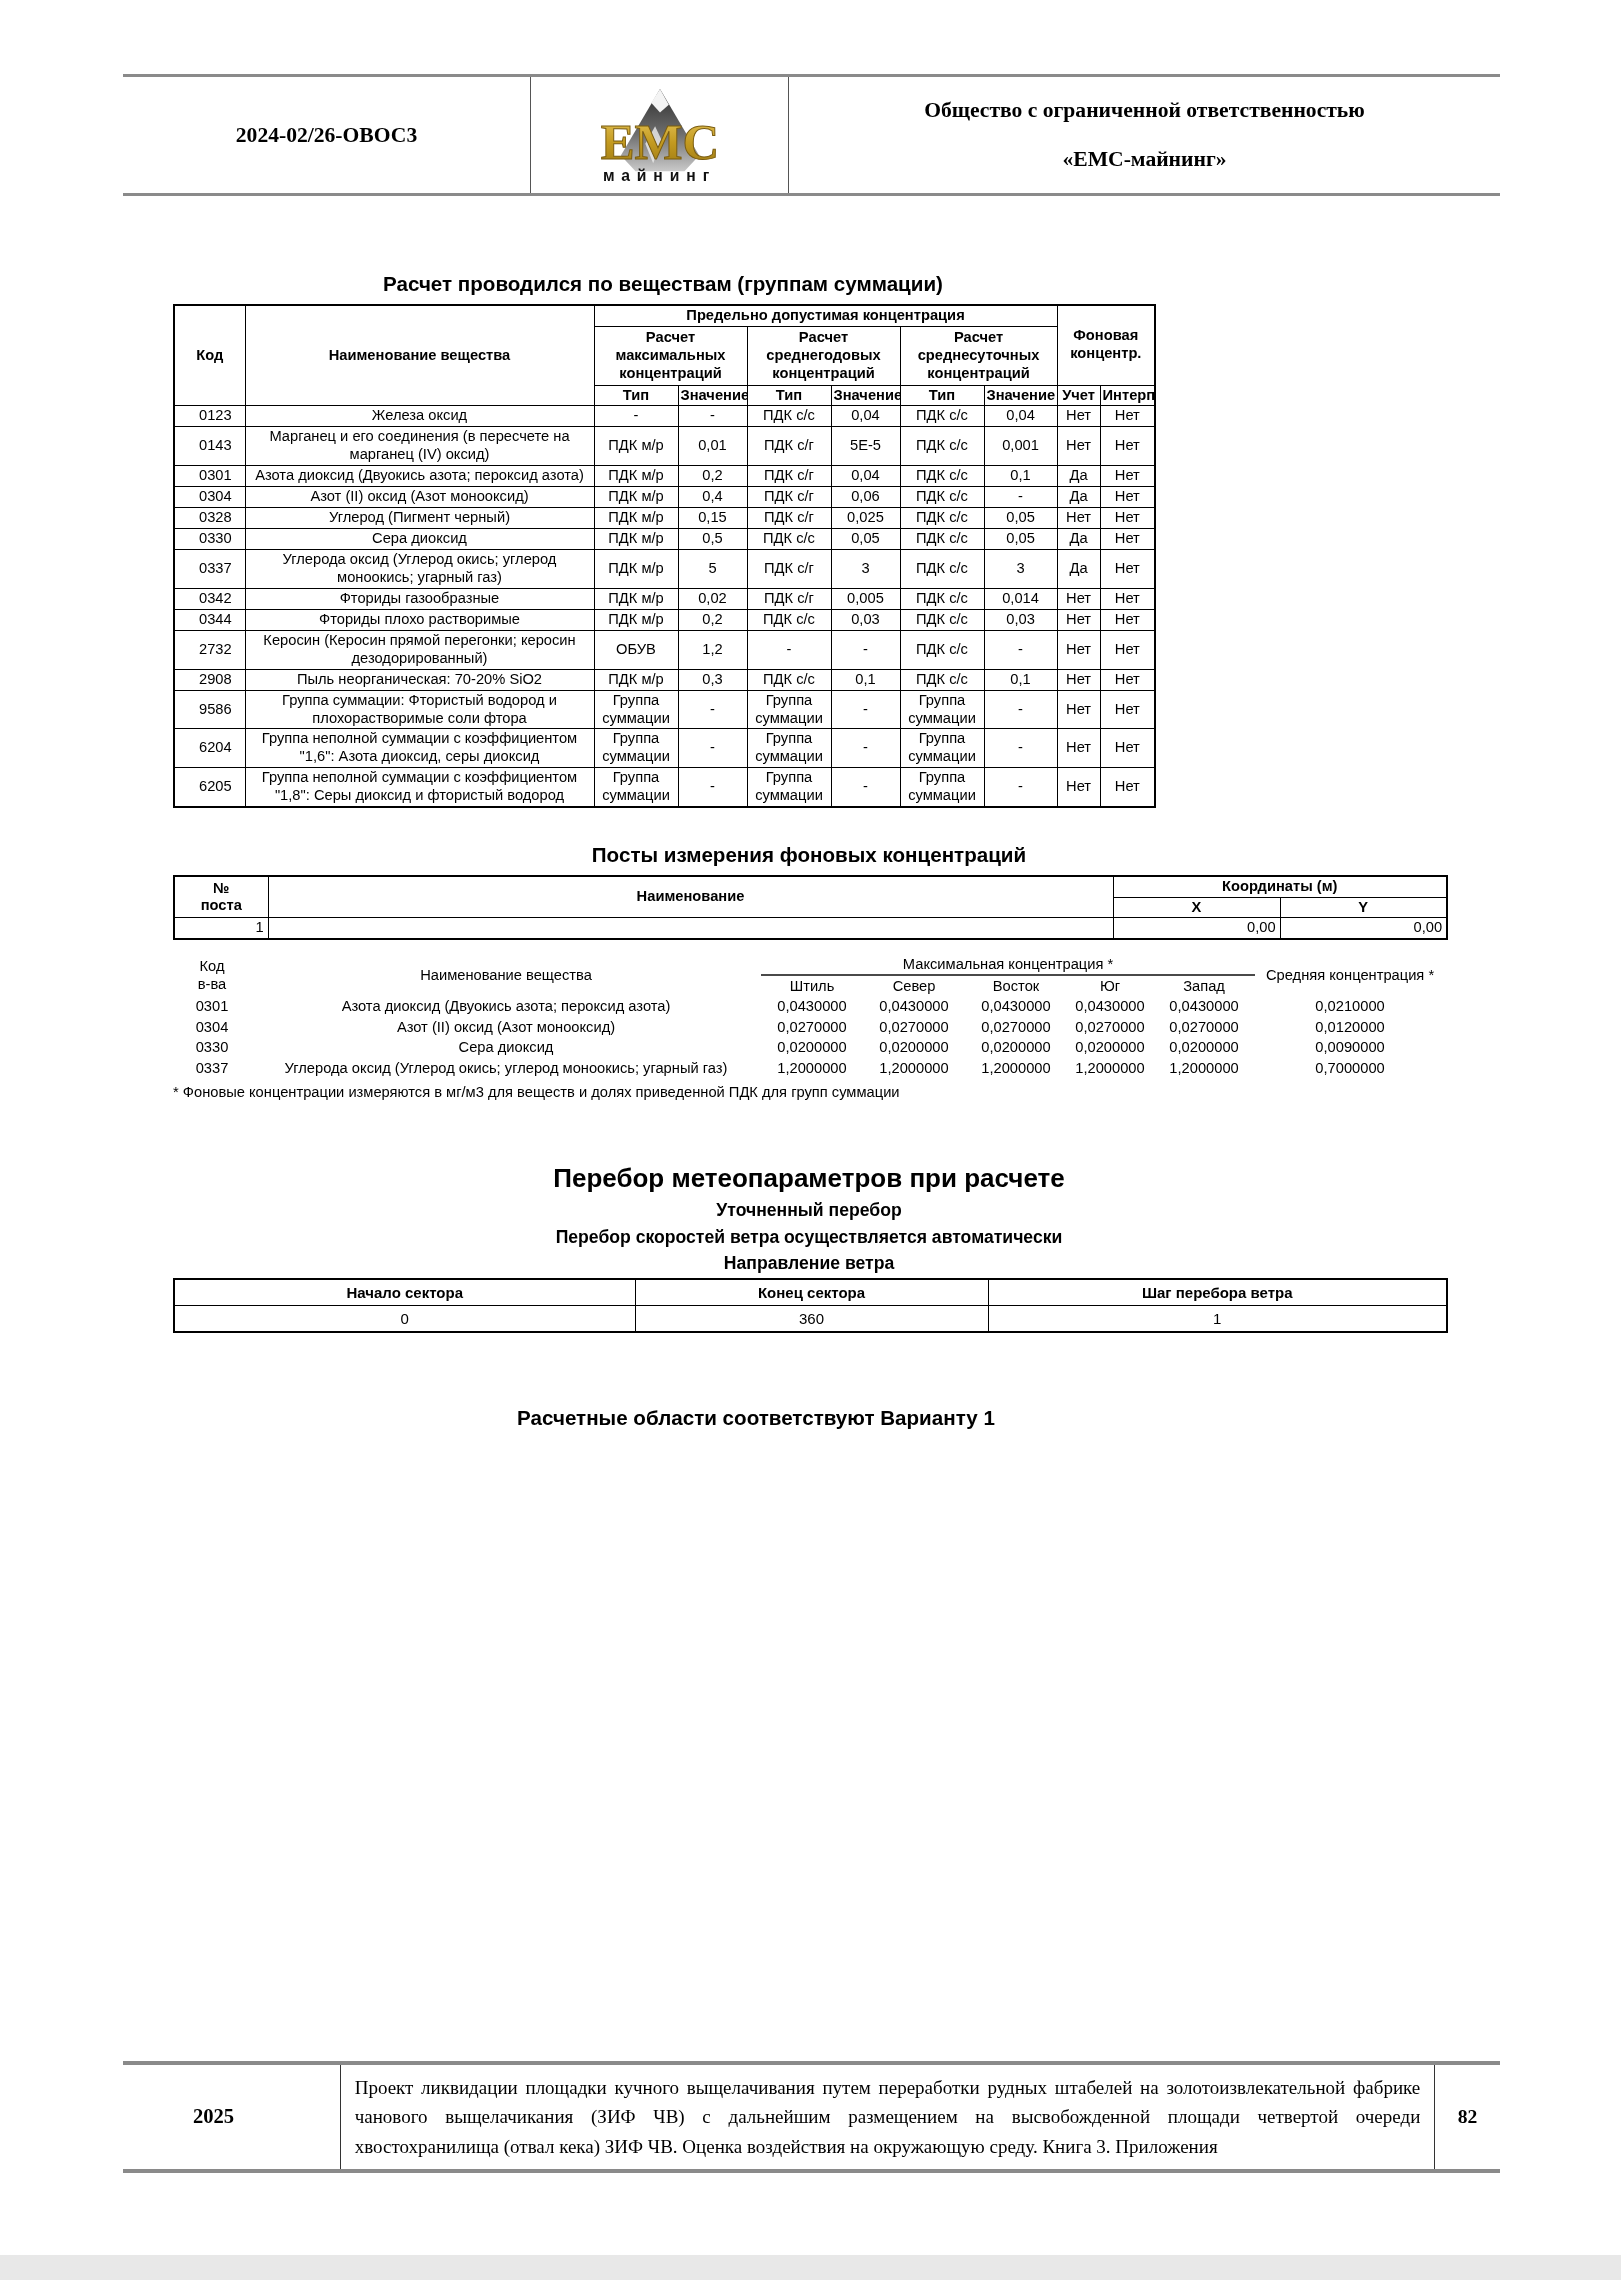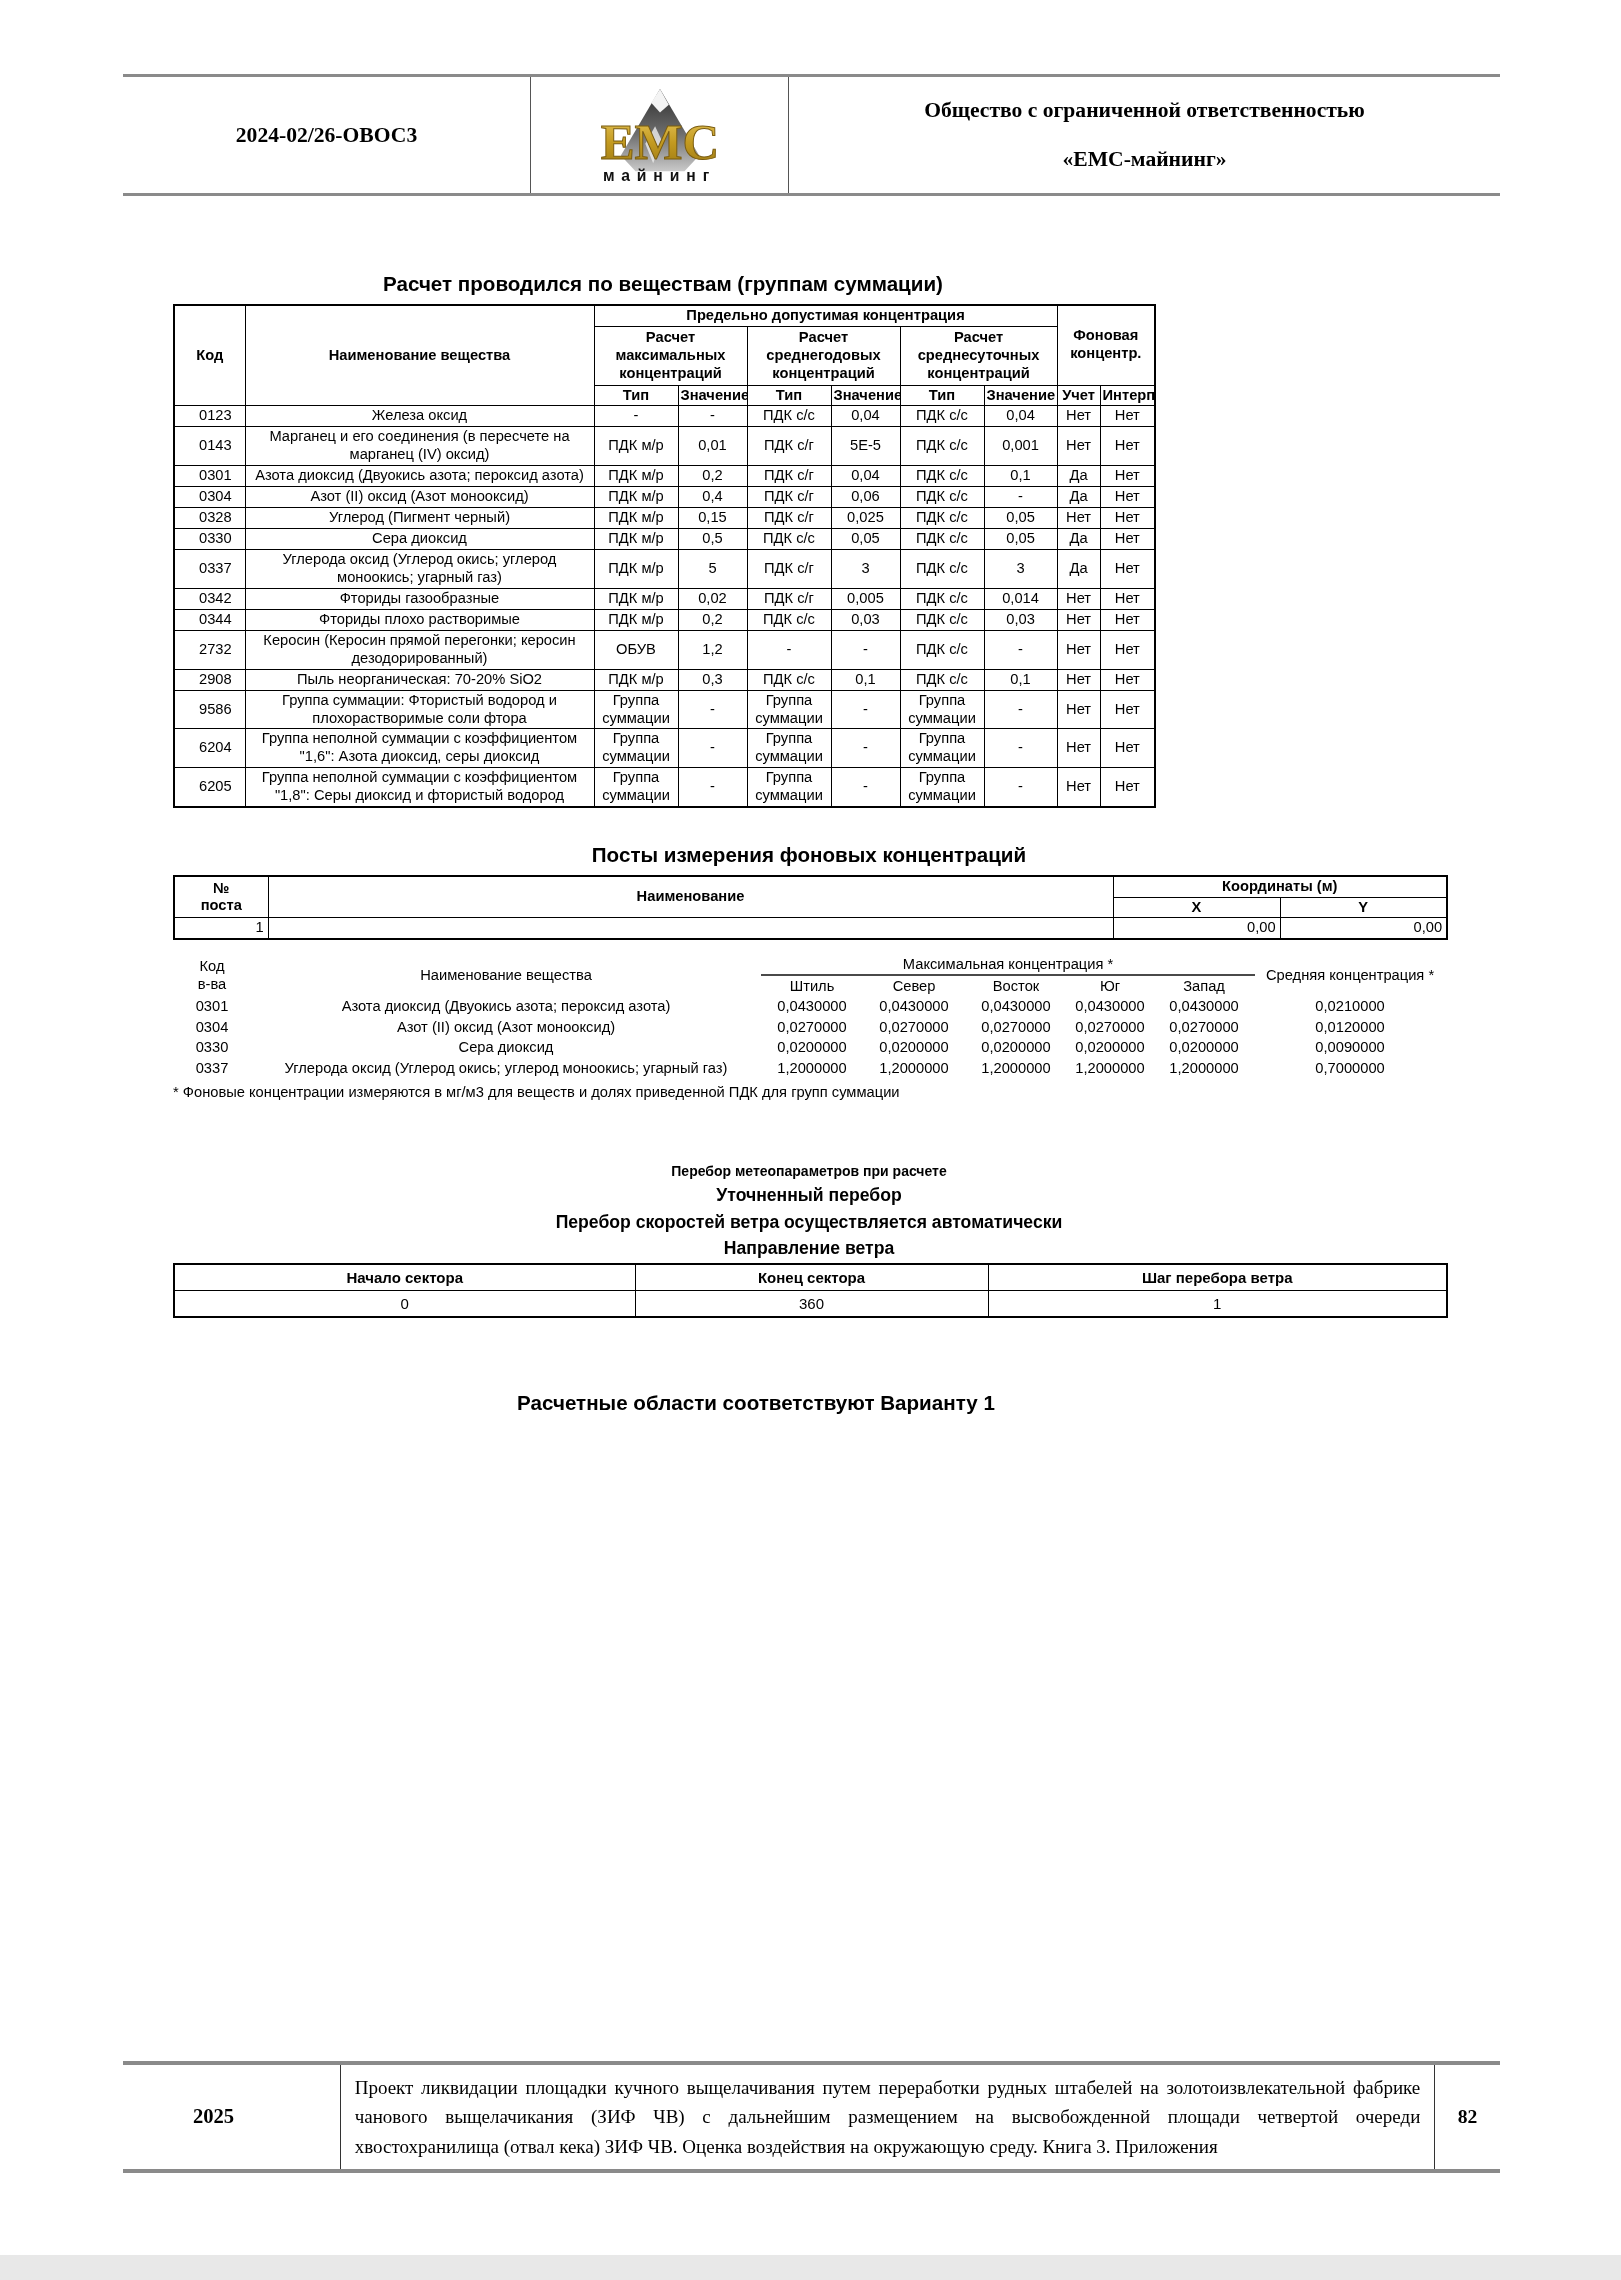--- a/index.html
+++ b/index.html
@@ -40,21 +40,21 @@
 
   
   .bg{width:1272px;font-size:14.7px;margin-top:13.7px;}
   .bg th,.bg td{padding:1px 2px;text-align:center;vertical-align:middle;line-height:1.25;}
   .bg th{font-weight:normal;}
   .bg .maxhdr{border-bottom:2px solid #4a4a4a;}
   .footnote{font-size:14.7px;margin-top:5.9px;}
 
   
   .meteo{width:1272px;text-align:center;}
-  .meteo-title{font-size:14px;font-weight:bold;margin-top:63px;}
+  .meteo-title{font-size:26px;font-weight:bold;margin-top:63px;}
   .meteo-sub{font-size:17.6px;font-weight:bold;margin-top:5.9px;}
   .wind{width:1272px;border:2px solid #000;font-size:15px;margin-top:3.9px;}
   .wind th,.wind td{border:1px solid #000;text-align:center;padding:3.9px 2px;}
   .wind th{font-weight:bold;}
 
   .variant{width:1166px;text-align:center;font-size:20.6px;font-weight:bold;margin-top:73px;}
 
   
   .doc-footer{position:absolute;left:123px;top:2061px;width:1377px;
               border-top:4.9px solid #8a8a8a;border-bottom:4.9px solid #8a8a8a;

